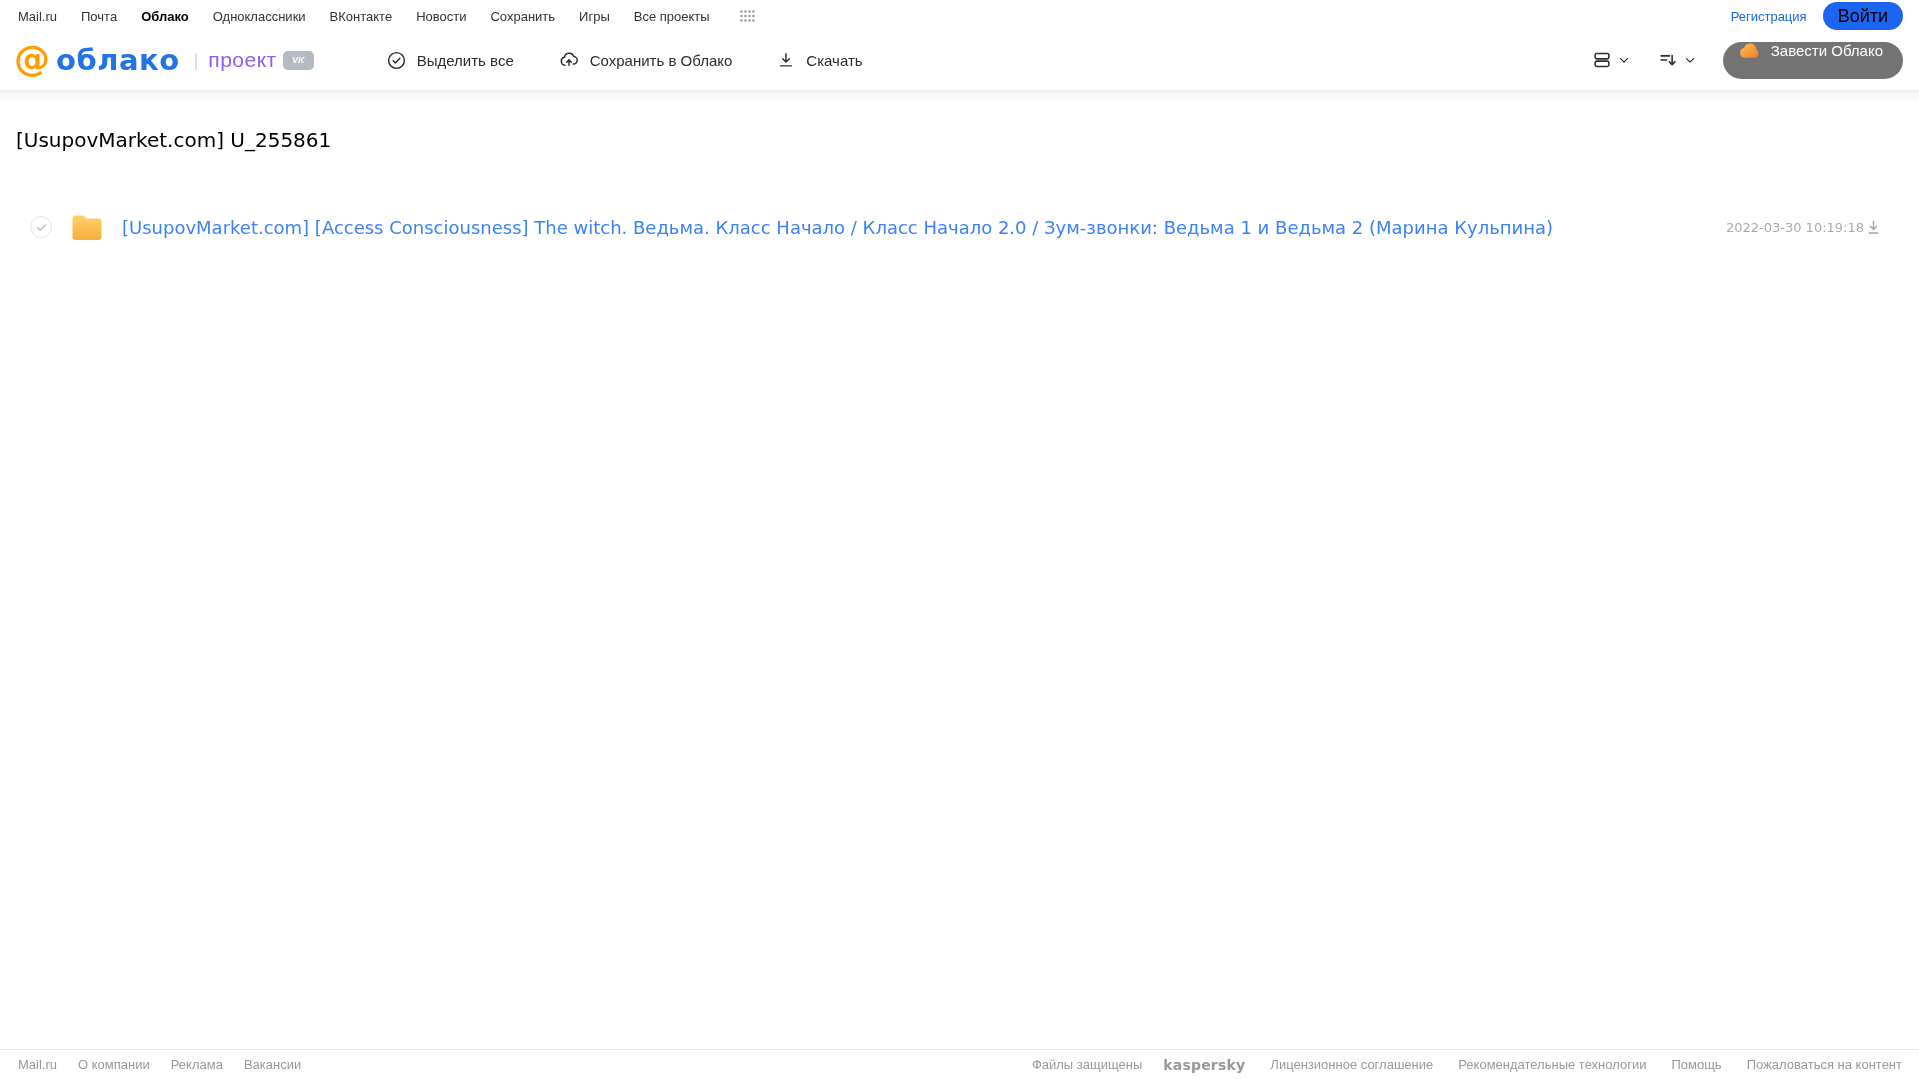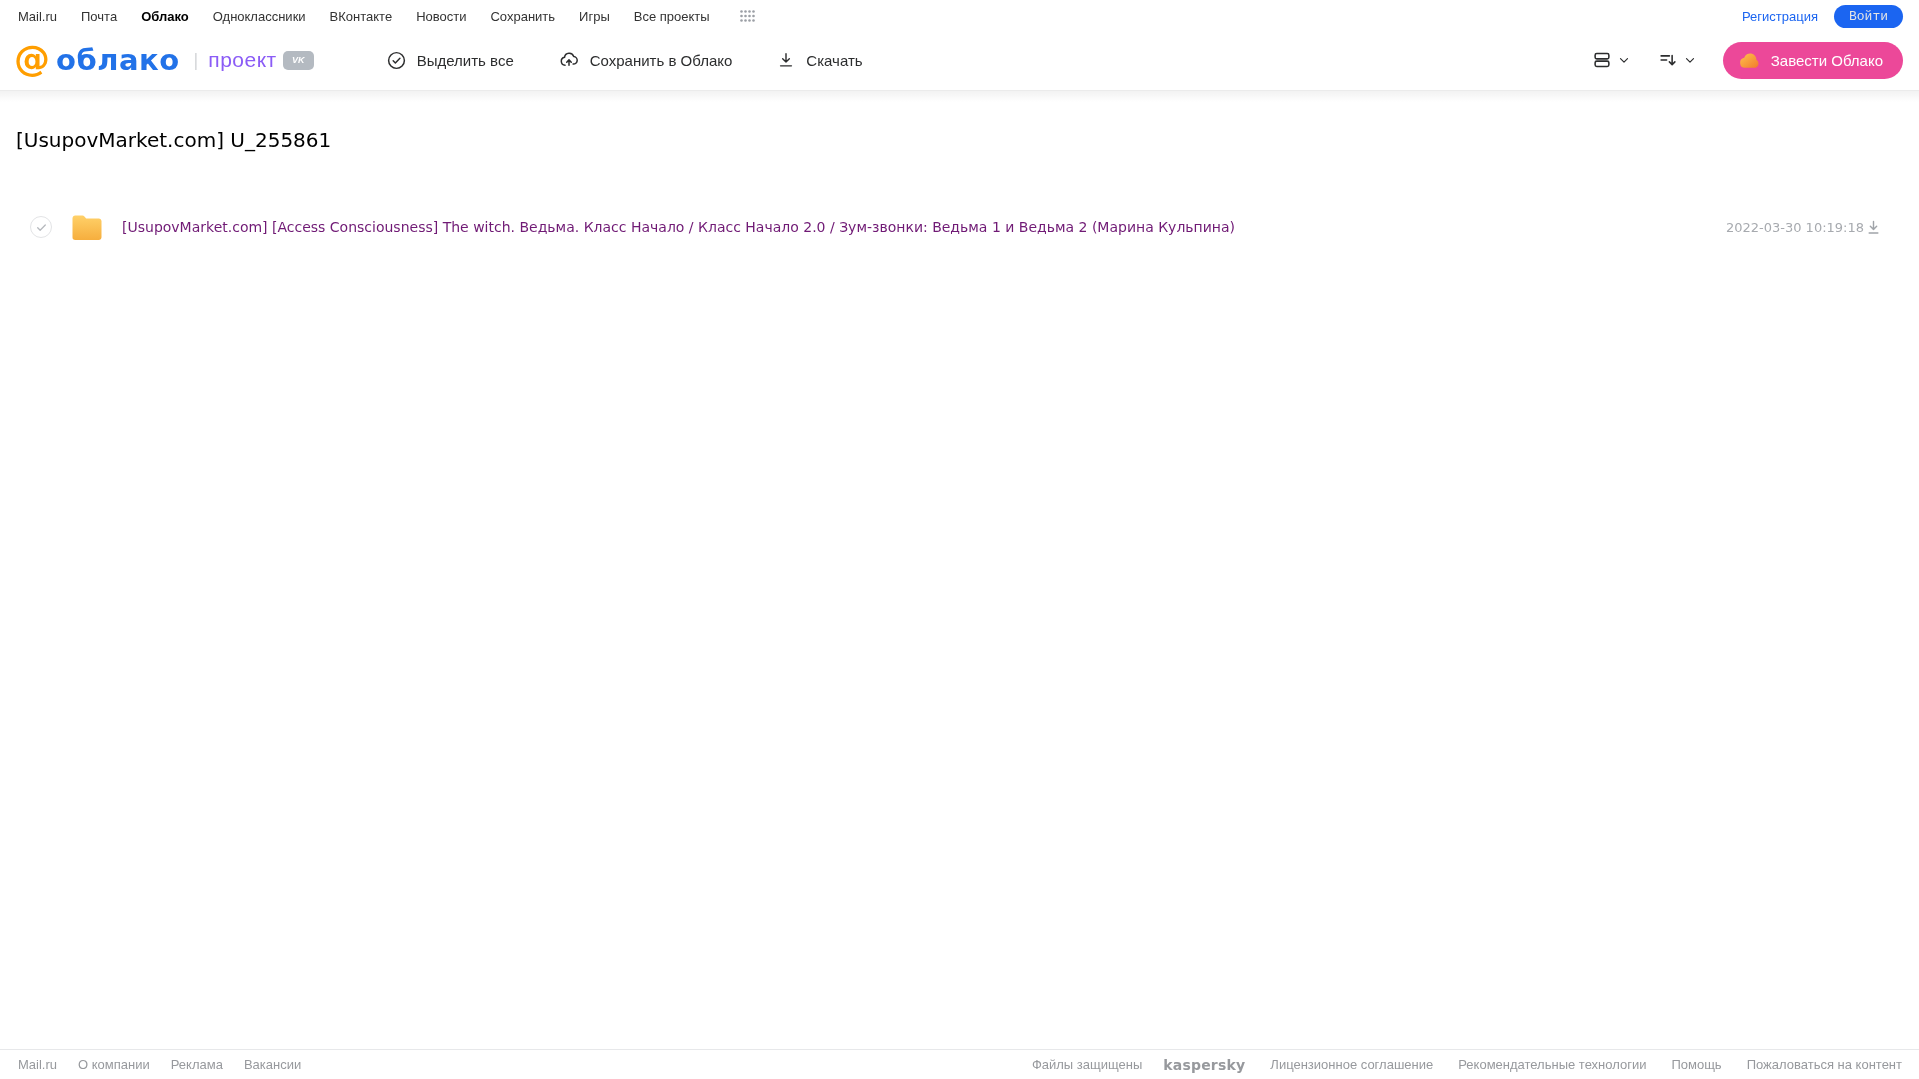--- a/index.html
+++ b/index.html
@@ -18,22 +18,22 @@
     height: 30px; padding: 2px 16px 0 18px;
     font-size: 13px;
   }
   .topnav-links { display: flex; align-items: center; gap: 24px; }
   .topnav-links a { color: #333; }
   .topnav-links a.active { color: #000; font-weight: 700; }
   .grid-icon { margin-left: 6px; display: inline-flex; color: #9b9fa5; }
   .topnav-right { margin-left: auto; display: flex; align-items: center; gap: 16px; }
   .reg-link { color: #1b65f1; }
   .login-btn {
-    background: #1b65f1; color: #e5e5e5; border: none; cursor: pointer;
-    font-size: 13px; font-family: Liberation Mono, monospace;
+    background: #1b65f1; color: #000000; border: none; cursor: pointer;
+    font-size: 18px; font-family: Liberation Sans, sans-serif;
     border-radius: 14px; padding: 5px 15px; line-height: 1;
   }
 
   
   .header {
     display: flex; align-items: center;
     height: 60px; padding: 0 16px 0 14px;
   }
   .logo { display: flex; align-items: center; cursor: pointer; }
   .logo-at {
@@ -59,22 +59,22 @@
     font-size: 15px; color: #2c2d2e; font-family: inherit;
   }
   .toolbar-btn svg { color: #2c2d2e; }
 
   .header-right { margin-left: auto; display: flex; align-items: center; }
   .icon-toggle {
     display: flex; align-items: center; gap: 4px; cursor: pointer;
     color: #2c2d2e; margin-right: 26px;
   }
   .create-btn {
-    display: flex; align-items: center; gap: 10px;
-    background: #ec4899; color: #fff; border: none; cursor: pointer;
+    display: flex; align-items: flex-start; gap: 10px;
+    background: #737373; color: #fff; border: none; cursor: pointer;
     height: 37px; border-radius: 19px; padding: 0 20px 0 16px;
     font-size: 15px; font-family: inherit;
   }
 
   .header-shadow {
     height: 12px;
     border-top: 1px solid #ebebeb;
     background: linear-gradient(rgba(0,0,0,0.05), rgba(0,0,0,0));
   }
 
@@ -91,21 +91,21 @@
     cursor: pointer;
   }
   .row-check {
     width: 22px; height: 22px; border-radius: 50%;
     border: 1px solid #e3e4e6; background: #fff;
     display: inline-flex; align-items: center; justify-content: center;
     color: #b5b8bd; flex: none; cursor: pointer;
   }
   .folder-icon { margin-left: 19px; flex: none; display: inline-flex; }
   .file-name {
-    margin-left: 19px; font-size: 14px; color: #701a75;
+    margin-left: 19px; font-size: 18px; color: #3b82f6;
     font-family: "DejaVu Sans", sans-serif;
     flex: 1; white-space: nowrap; overflow: hidden; text-overflow: ellipsis;
   }
   .file-date {
     font-size: 13px; color: #a7aaaf; white-space: nowrap;
     font-family: "DejaVu Sans", sans-serif;
   }
   .row-download { display: inline-flex; color: #a0a4a9; cursor: pointer; }
 
   

